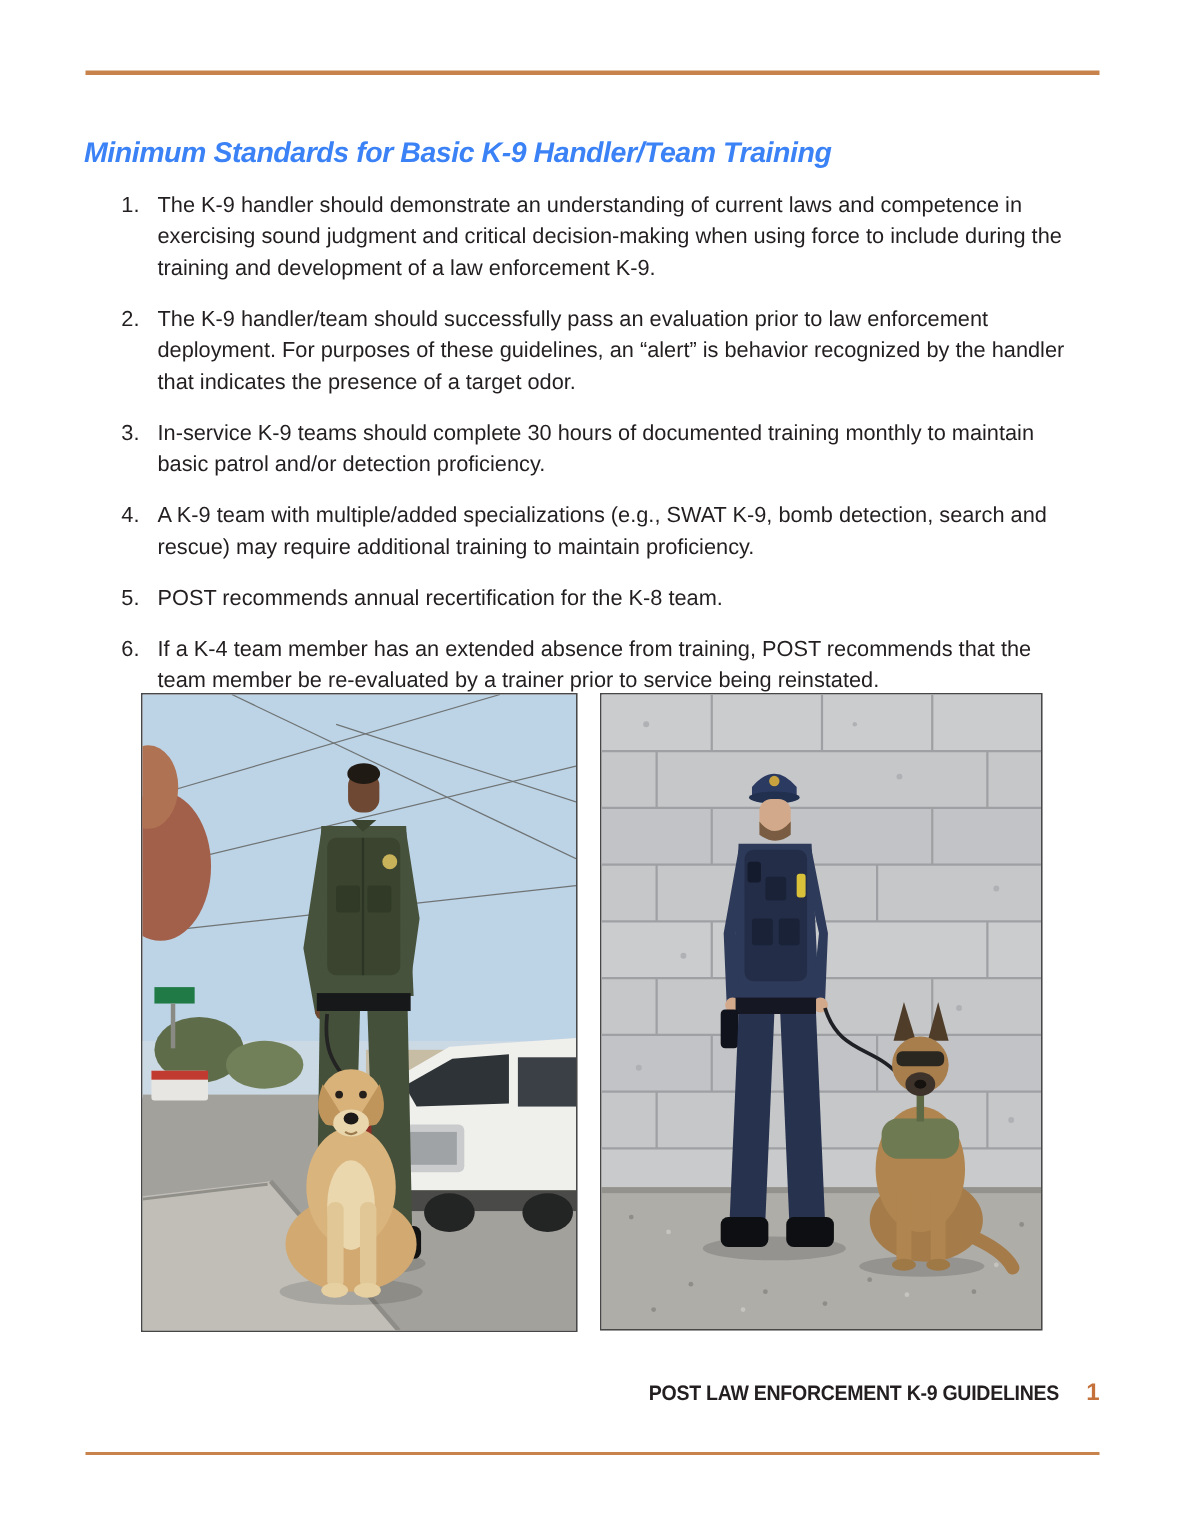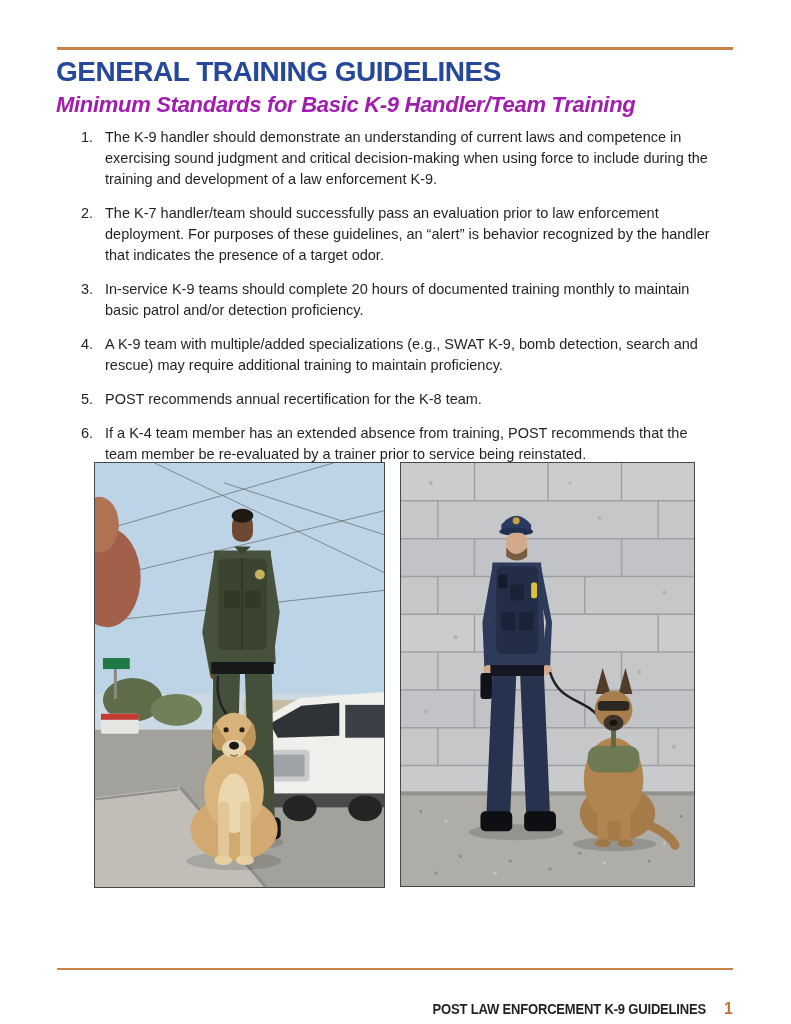--- a/index.html
+++ b/index.html
@@ -3,57 +3,56 @@
 <meta charset="utf-8">
 <style>
   html,body{margin:0;padding:0;}
   body{background:#ffffff;font-family:"Liberation Sans",sans-serif;}
   .page{position:relative;width:791px;height:1024px;background:#ffffff;overflow:hidden;}
   .rule{position:absolute;left:57px;width:676px;background:#C8834C;}
   .rule-top{top:47px;height:3px;}
   .rule-bottom{top:968px;height:2px;}
   .doc-title{position:absolute;left:56px;top:56px;margin:0;font-size:28px;font-weight:bold;
     letter-spacing:-0.5px;color:#26489C;white-space:nowrap;}
-  .doc-subtitle{position:absolute;left:56px;top:92px;margin:0;font-size:22px;font-weight:bold;
-    font-style:italic;letter-spacing:-0.3px;color:#a21caf;white-space:nowrap;}
+  .doc-subtitle{position:absolute;left:56px;top:92px;margin:0;font-size:19px;font-weight:bold;
+    font-style:italic;letter-spacing:-0.3px;color:#3b82f6;white-space:nowrap;}
   .num-list{position:absolute;left:57px;top:127px;width:676px;margin:0;padding:0;list-style:none;}
   .num-list li{display:flex;margin-bottom:13px;color:#231F20;font-size:14.5px;line-height:21px;}
   .num-list .num{flex:none;width:36px;text-align:right;padding-right:12px;}
   .num-list .txt{width:618px;}
   .photo{position:absolute;top:462px;border:1px solid #474747;box-sizing:border-box;background:#ddd;}
   .photo svg{display:block;width:100%;height:100%;}
   .photo-left{left:94px;width:291px;height:426px;}
   .photo-right{left:400px;width:295px;height:425px;}
-  .footer-line{position:absolute;right:58px;top:1000px;display:flex;align-items:baseline;gap:18px;text-align:center;}
+  .footer-line{position:absolute;right:58px;top:920px;display:flex;align-items:baseline;gap:18px;text-align:center;}
   .footer-label{font-weight:bold;font-size:14px;letter-spacing:-0.2px;color:#231F20;
     display:inline-block;transform:scaleX(0.93);transform-origin:right center;white-space:nowrap;}
   .footer-page{font-weight:bold;font-size:16px;color:#C4713B;}
 </style>
 </head>
 <body>
 
 <div class="page">
 
   <div class="rule rule-top"></div>
 
-  <h1 class="doc-title">GENERAL TRAINING GUIDELINES</h1>
   <h2 class="doc-subtitle">Minimum Standards for Basic K-9 Handler/Team Training</h2>
 
   <ol class="num-list">
     <li>
       <span class="num">1.</span>
       <span class="txt">The K-9 handler should demonstrate an understanding of current laws and competence in exercising sound judgment and critical decision-making when using force to include during the training and development of a law enforcement K-9.</span>
     </li>
     <li>
       <span class="num">2.</span>
-      <span class="txt">The K-7 handler/team should successfully pass an evaluation prior to law enforcement deployment. For purposes of these guidelines, an “alert” is behavior recognized by the handler that indicates the presence of a target odor.</span>
+      <span class="txt">The K-9 handler/team should successfully pass an evaluation prior to law enforcement deployment. For purposes of these guidelines, an “alert” is behavior recognized by the handler that indicates the presence of a target odor.</span>
     </li>
     <li>
       <span class="num">3.</span>
-      <span class="txt">In-service K-9 teams should complete 20 hours of documented training monthly to maintain basic patrol and/or detection proficiency.</span>
+      <span class="txt">In-service K-9 teams should complete 30 hours of documented training monthly to maintain basic patrol and/or detection proficiency.</span>
     </li>
     <li>
       <span class="num">4.</span>
       <span class="txt">A K-9 team with multiple/added specializations (e.g., SWAT K-9, bomb detection, search and rescue) may require additional training to maintain proficiency.</span>
     </li>
     <li>
       <span class="num">5.</span>
       <span class="txt">POST recommends annual recertification for the K-8 team.</span>
     </li>
     <li>

